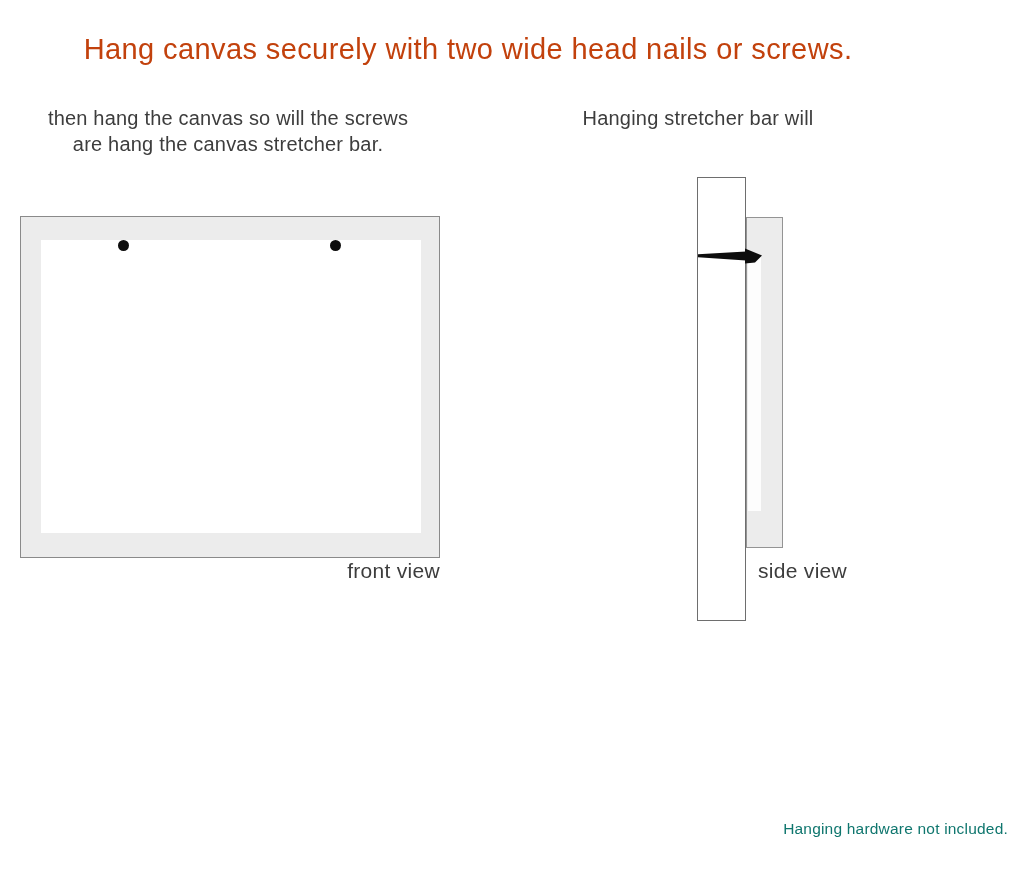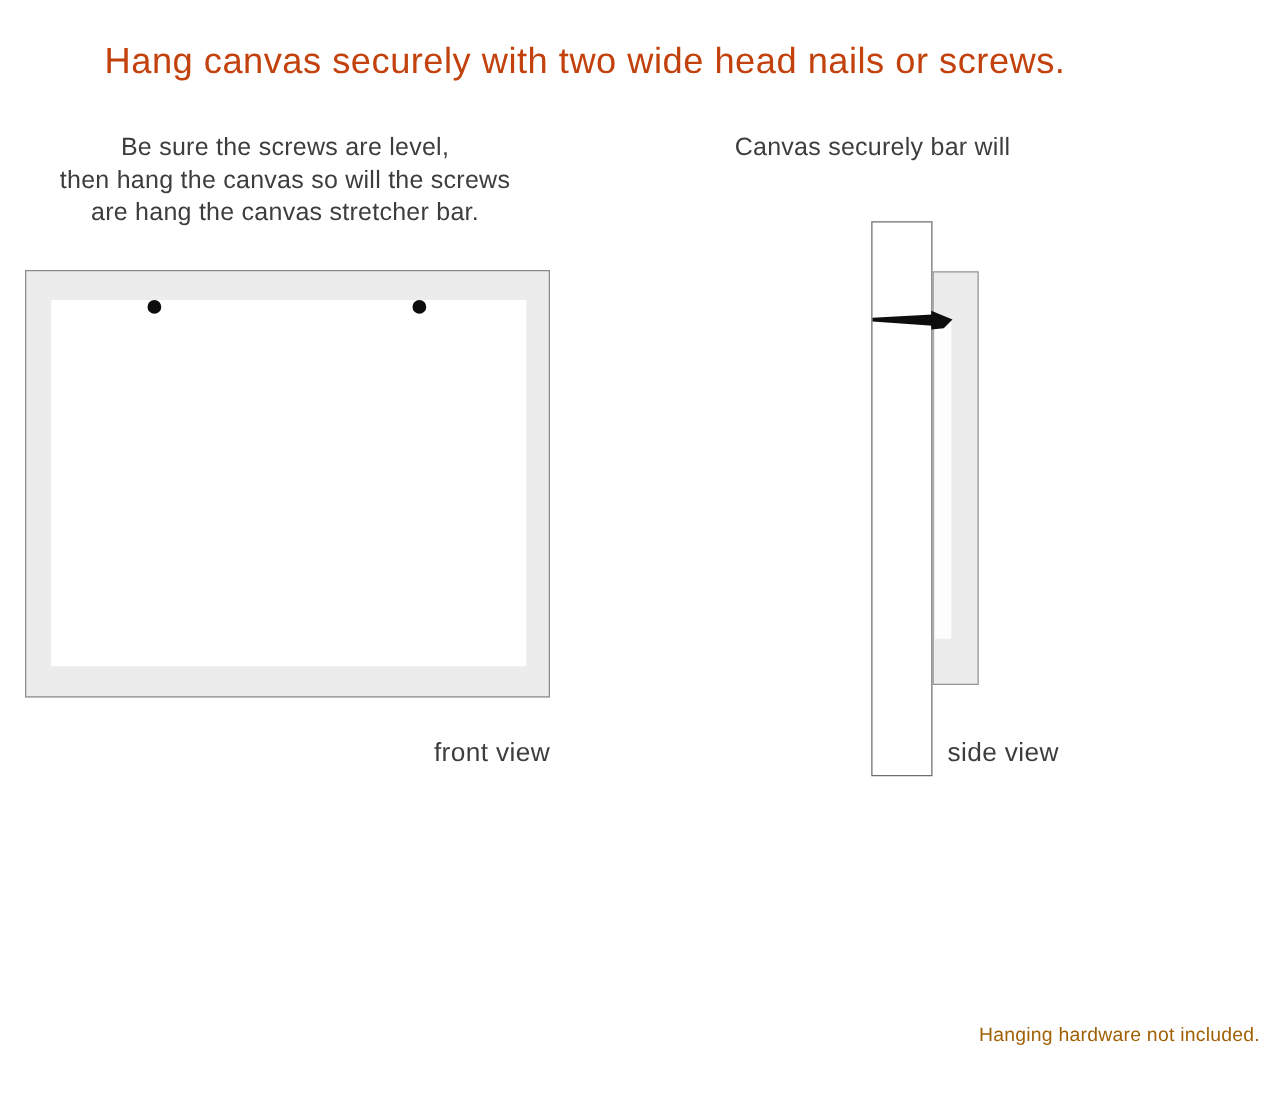--- a/index.html
+++ b/index.html
@@ -70,21 +70,20 @@
   .nail-dot.left  { left: 97px; }
   .nail-dot.right { left: 309px; }
 
   .view-label {
     position: absolute;
     top: 559px;
     font-size: 21px;
     font-weight: 300;
     letter-spacing: 0.3px;
     color: #3d3d3d;
-    margin-top: 32px;
   }
   .front-label {
     left: 240px;
     width: 200px;
     text-align: right;
   }
   .side-label {
     left: 758px;
   }
 
@@ -126,39 +125,38 @@
   
   .footer {
     position: absolute;
     right: 16px;
     top: 819px;
     text-align: center;
     font-size: 15.5px;
     line-height: 19px;
     font-weight: 300;
     letter-spacing: 0.2px;
-    color: #a16207;
+    color: #0f766e;
   }
   .footer div { white-space: nowrap; }
 </style>
 </head>
 <body>
 
 <div class="page">
 
   <h1 class="title">Hang canvas securely with two wide head nails or screws.</h1>
 
   <div class="instr instr-front">
-    <div>Be sure the screws are level,</div>
     <div>then hang the canvas so will the screws</div>
     <div>are hang the canvas stretcher bar.</div>
   </div>
 
   <div class="instr instr-side">
-    <div>Canvas securely bar will</div>
+    <div>Hanging stretcher bar will</div>
   </div>
 
   <div class="front-view">
     <div class="front-inner"></div>
     <div class="nail-dot left"></div>
     <div class="nail-dot right"></div>
   </div>
   <div class="view-label front-label">front view</div>
 
   <div class="canvas-side">

